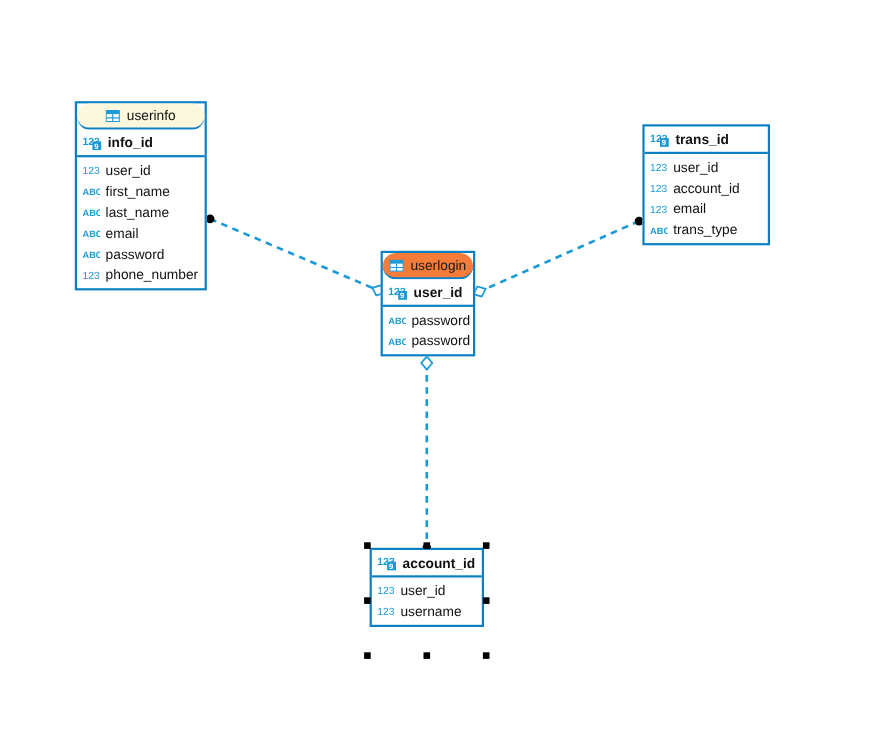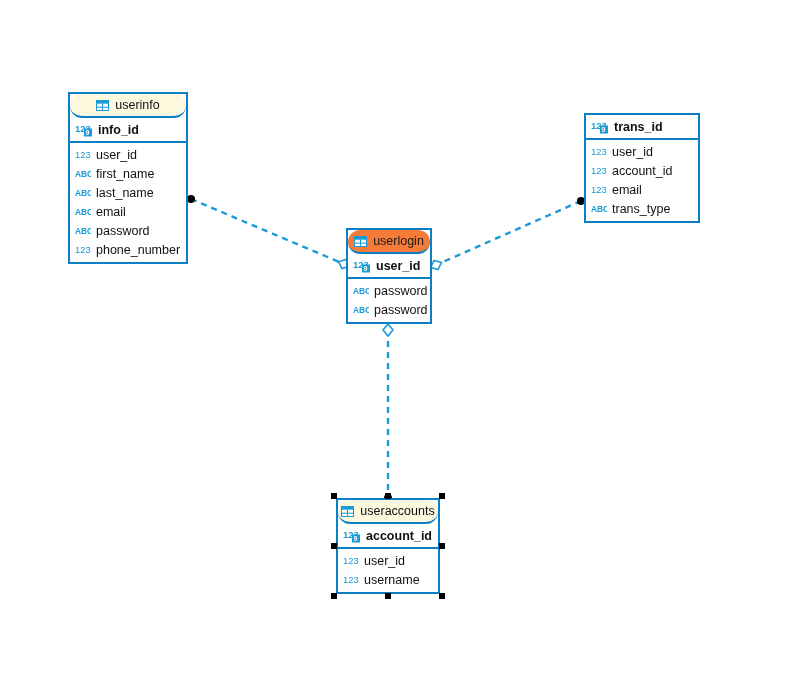--- a/index.html
+++ b/index.html
@@ -209,29 +209,20 @@
           </div>
           <div class="col-row">
             <svg class="type-icon" viewBox="0 0 16 12">
               <text x="0" y="9.3" font-family="&quot;Liberation Sans&quot;, sans-serif" font-size="8.4" font-weight="bold" fill="#1a9ad6">ABC</text>
             </svg>
             <span>password</span>
           </div>
         </div>
       </div>
       <div class="entity" style="left: 336px; top: 498px; width: 104px;">
-        <div class="ent-header">
-          <svg class="tbl-icon" viewBox="0 0 13 11">
-            <rect x="0.5" y="0.5" width="12" height="10" fill="#ffffff" stroke="#1a9ad6" stroke-width="1"></rect>
-            <rect x="0.5" y="0.5" width="12" height="3.2" fill="#1a9ad6"></rect>
-            <line x1="6.5" y1="3.7" x2="6.5" y2="10.5" stroke="#1a9ad6" stroke-width="1"></line>
-            <line x1="0.5" y1="7.2" x2="12.5" y2="7.2" stroke="#1a9ad6" stroke-width="1"></line>
-          </svg>
-          <span>useraccounts</span>
-        </div>
         <div class="pk-row">
           <svg class="pk-icon" viewBox="0 0 18 14">
             <text x="0" y="9" font-family="&quot;Liberation Sans&quot;, sans-serif" font-size="9.5" fill="#1a9ad6">123</text>
             <rect x="9" y="5.5" width="8" height="8" fill="#1a9ad6"></rect>
             <text x="10.6" y="12.2" font-family="&quot;Liberation Sans&quot;, sans-serif" font-size="7" fill="#ffffff">9</text>
           </svg>
           <span>account_id</span>
         </div>
         <div class="cols-wrap">
           <div class="col-row">

